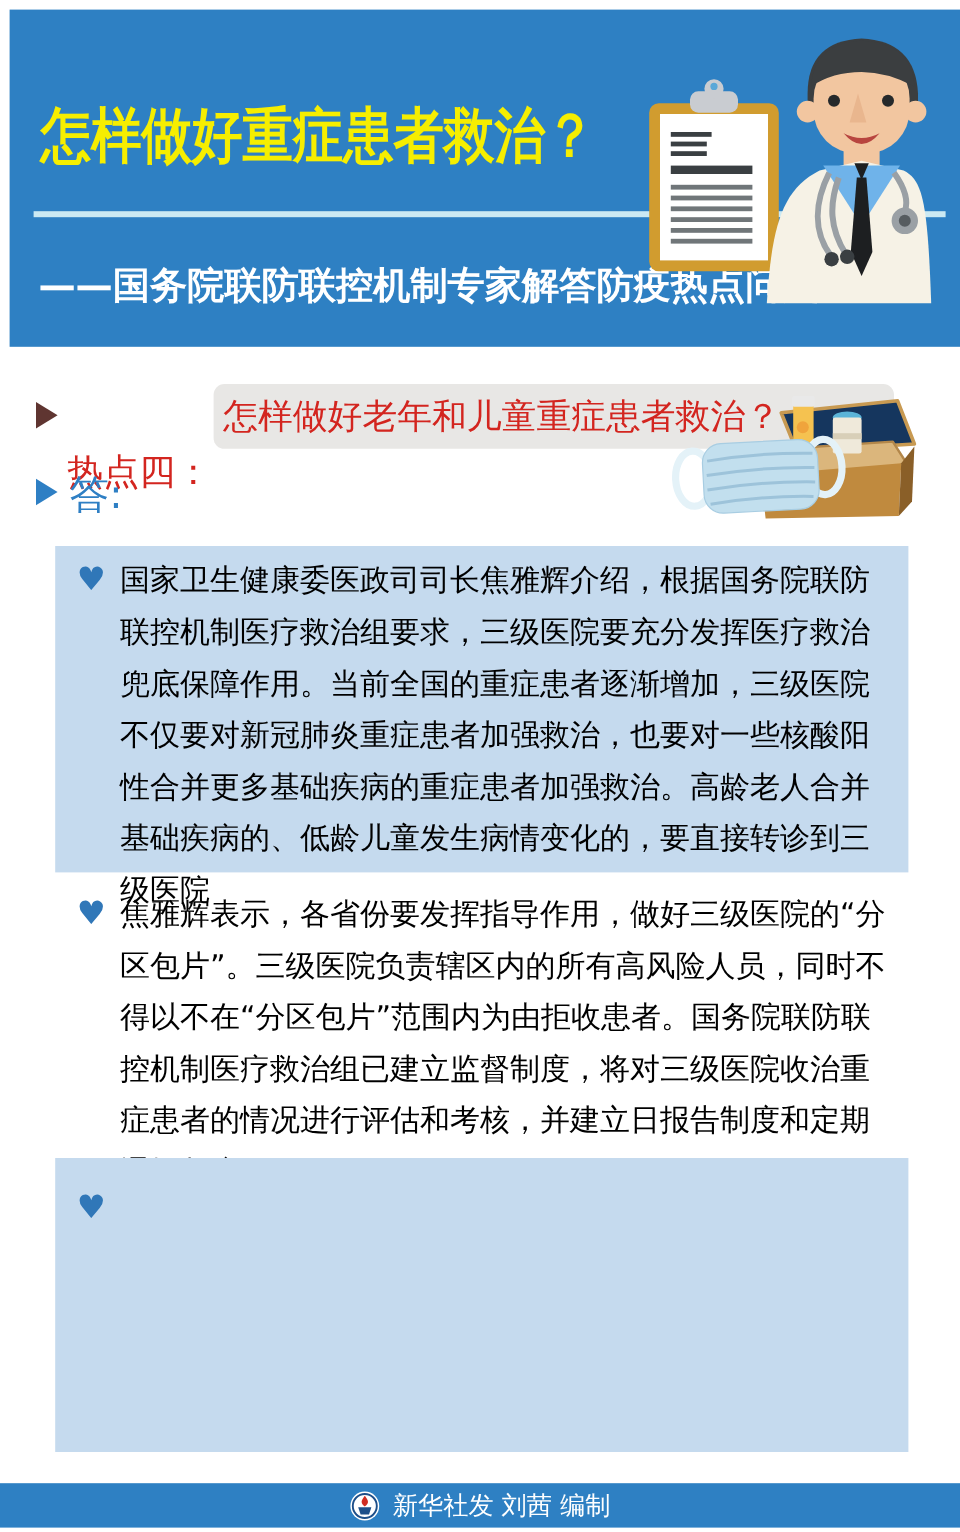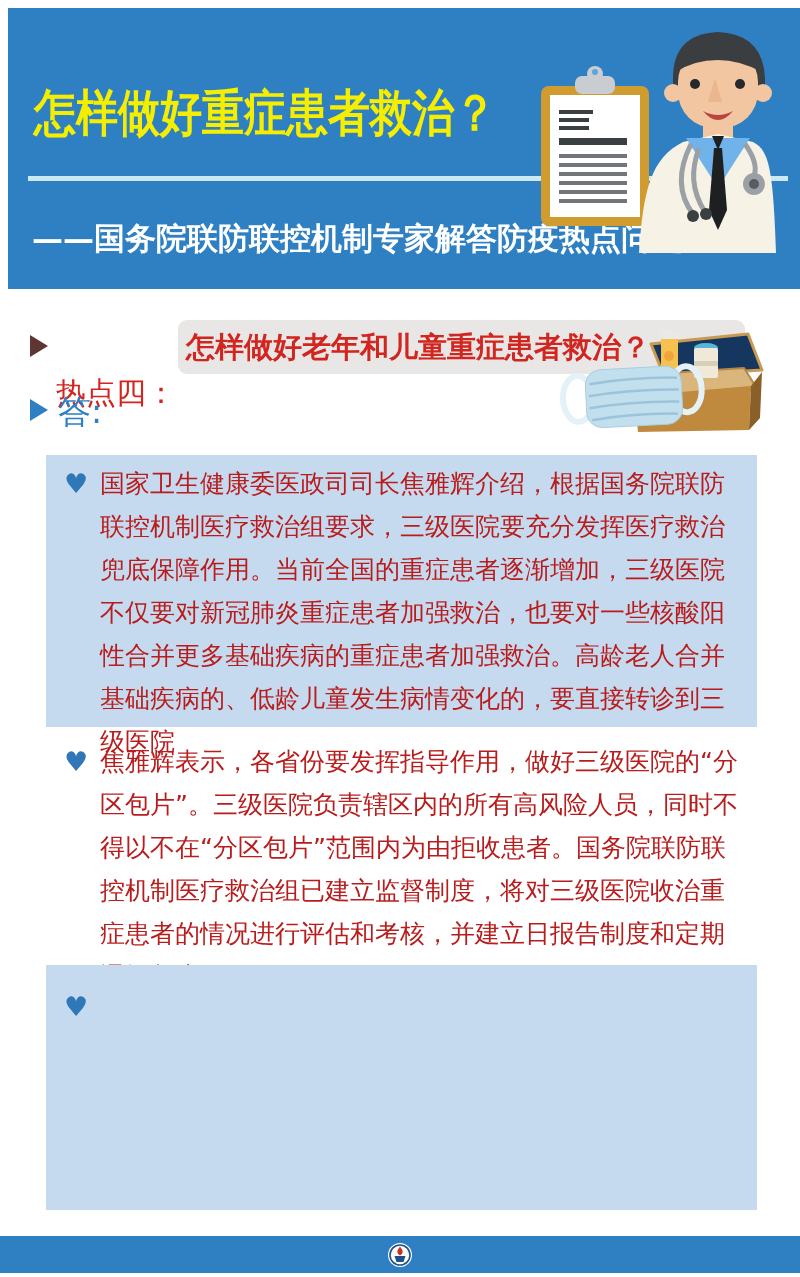--- a/index.html
+++ b/index.html
@@ -30,21 +30,21 @@
   }
   .doctor-illo { position:absolute; left:515px; top:10px; z-index:2; }
 
   
   .topic-box {
     position:absolute; left:178px; top:320px; width:567px; height:54px;
     background:#e8e7e5; border-radius:9px; z-index:1;
   }
   .topic-question {
     display:block; padding-left:8px; line-height:54px;
-    font-size:29px; font-weight:bold; color:#d3251f; white-space:nowrap;
+    font-size:29px; font-weight:normal; color:#d3251f; white-space:nowrap;
   }
   .arrow { position:absolute; width:0; height:0;
     border-top:11px solid transparent; border-bottom:11px solid transparent; }
   .arrow-topic { left:30px; top:335px; border-left:18px solid #5f3531; }
   .topic-label {
     position:absolute; left:56px; top:328px;
     font-size:30px; color:#d3251f; white-space:nowrap;margin-top:45px;
   }
   .maskkit-illo { position:absolute; left:556px; top:330px; z-index:2; }
 
@@ -58,21 +58,21 @@
   
   .para {
     position:absolute; left:46px; width:711px;
     display:flex; box-sizing:border-box; align-items:flex-start;
   }
   .para .heart {
     flex:0 0 36px; width:36px; font-size:27px; line-height:43px;
     color:#3077b8; padding-left:2px;
   }
   .para .ptext {
-    flex:1 1 auto; font-size:25px; line-height:43px; color:#b91c1c;
+    flex:1 1 auto; font-size:25px; line-height:43px; color:#000000;
   }
   .para-1 { top:455px; height:272px; background:#c5daee; padding:7px 8px 0 16px; }
   .para-2 { top:740px; background:transparent; padding:0 8px 0 16px; }
   .para-3 { top:965px; height:245px; background:#c5daee; padding:20px 8px 0 16px; }
 
   
   .footer {
     position:absolute; left:0; top:1236px; width:800px; height:37px;
     background:#2e80c3; display:flex; align-items:center; justify-content:center;
     gap:10px; z-index:1;
@@ -182,15 +182,16 @@
     <span class="heart">♥</span>
   </div>
 
   <div class="footer">
     <svg width="26" height="26" viewBox="0 0 26 26">
       <circle cx="13" cy="13" r="12" fill="#ffffff"></circle>
       <circle cx="13" cy="13" r="10" fill="none" stroke="#1d4f8a" stroke-width="1.6"></circle>
       <path d="M13,4.5 C10,8.5 9,10.5 13,13.5 C17,10.5 16,8.5 13,4.5 Z" fill="#cf2c23"></path>
       <path d="M7.5,14 L18.5,14 L16.5,20 L9.5,20 Z" fill="#1d4f8a"></path>
     </svg>
+    <span class="footer-credit">新华社发 刘茜  编制</span>
   </div>
 
 </div>
 
 </body></html>

